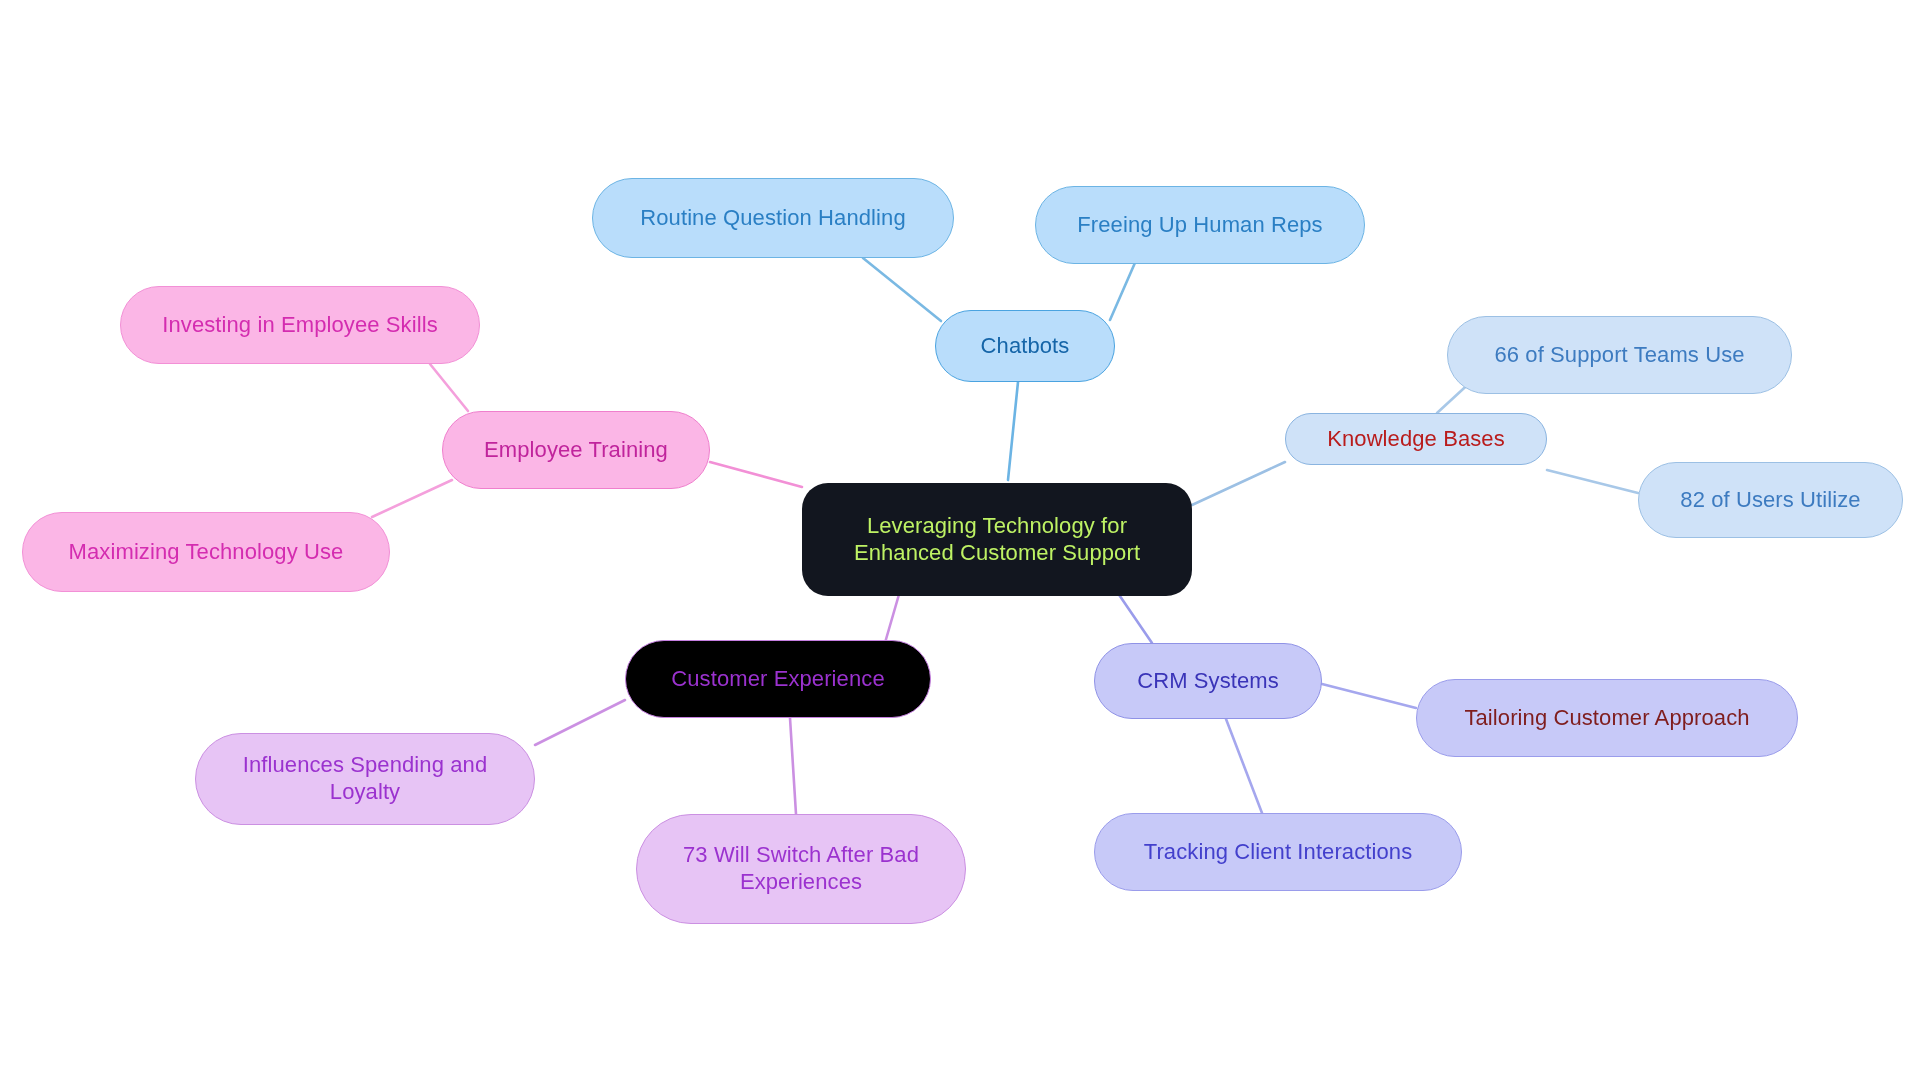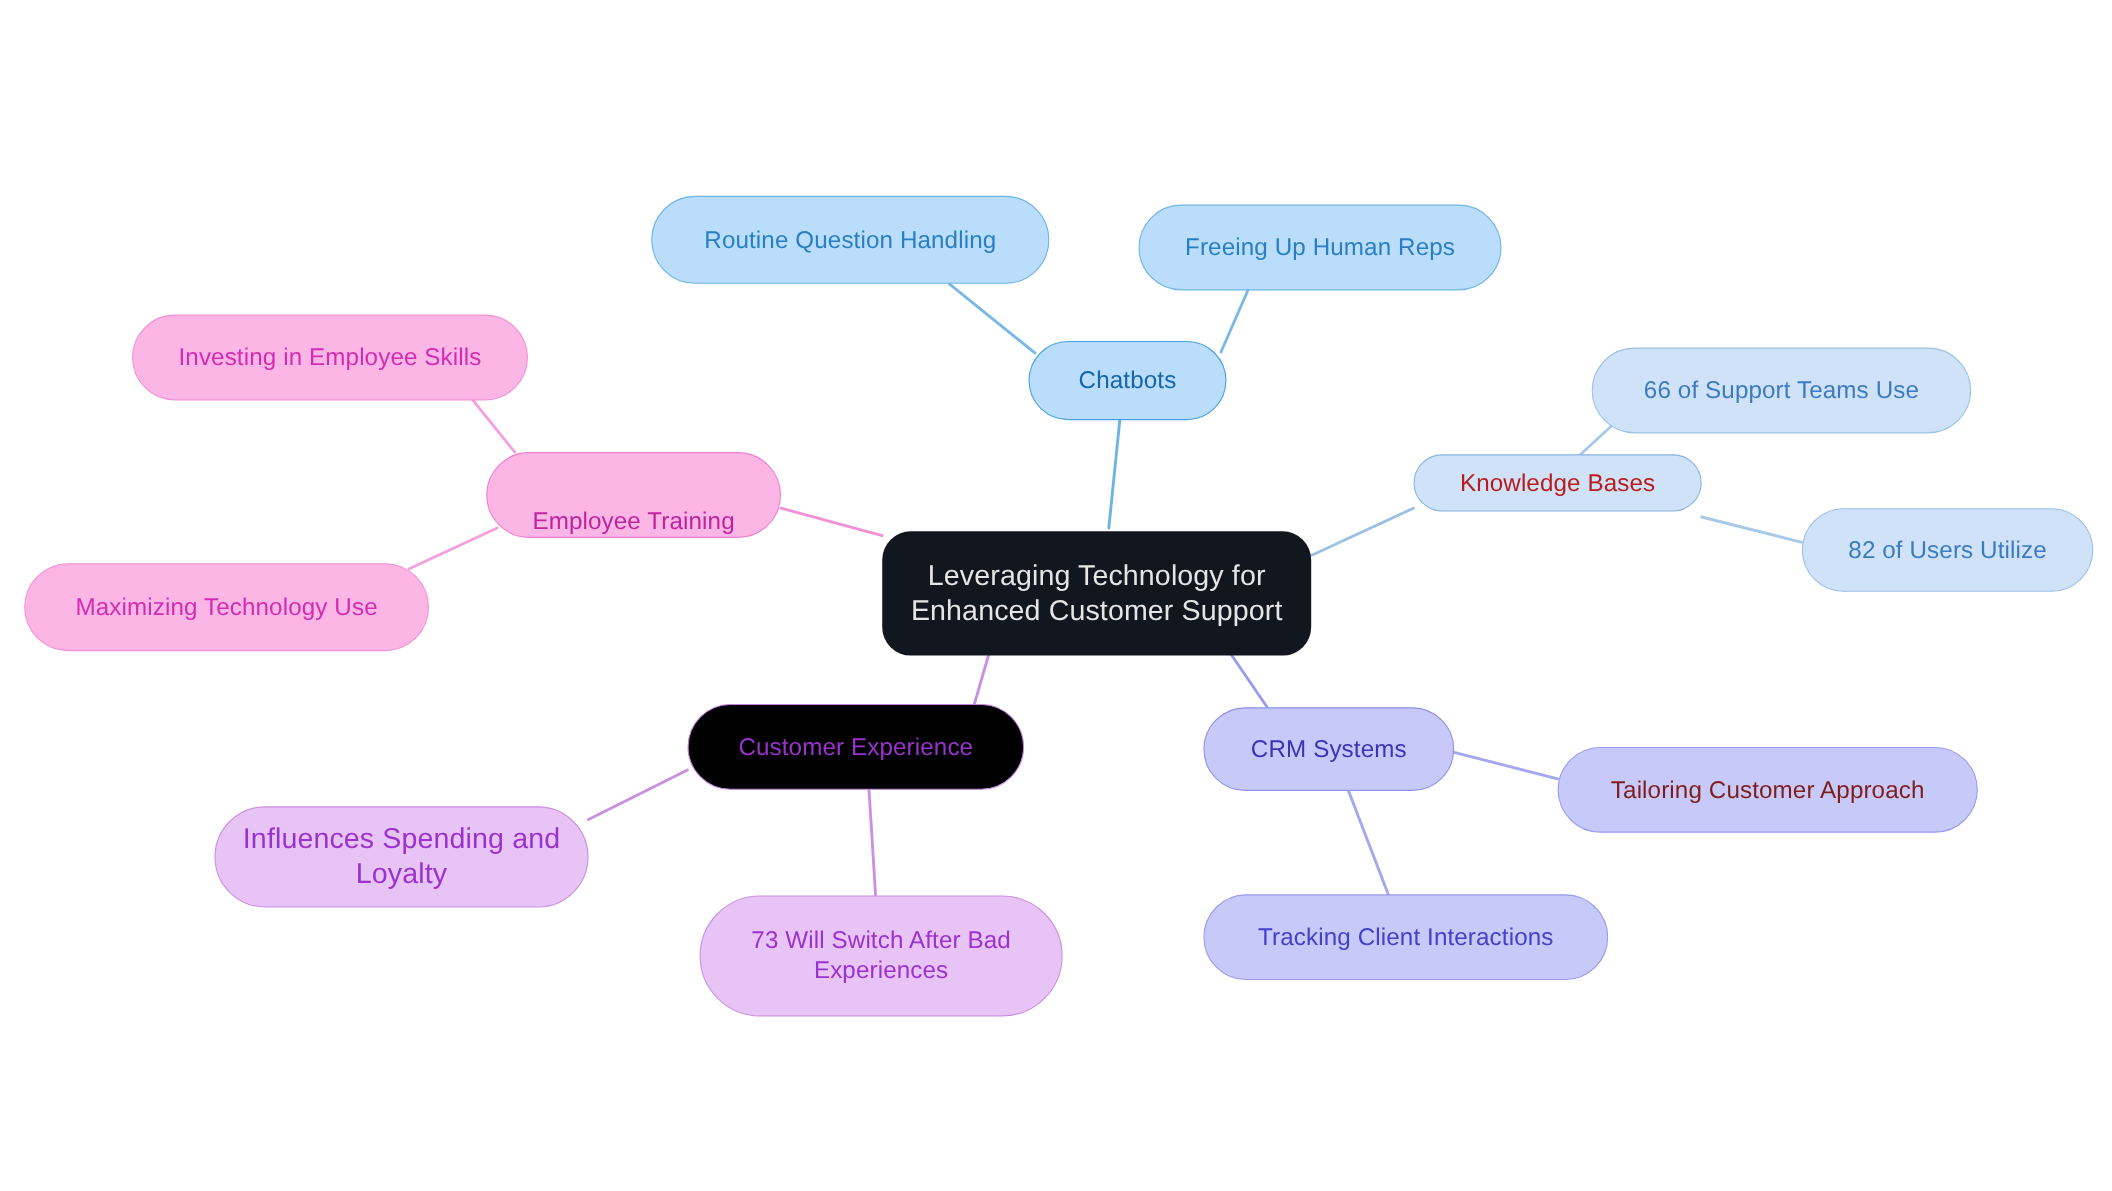--- a/index.html
+++ b/index.html
@@ -64,33 +64,33 @@
       <line x1="1322" y1="684" x2="1416" y2="708" stroke="#a5a7ee" stroke-width="2.6" stroke-linecap="round"></line>
       <line x1="1226" y1="719" x2="1262" y2="813" stroke="#a5a7ee" stroke-width="2.6" stroke-linecap="round"></line>
       <line x1="900" y1="591" x2="880" y2="660" stroke="#cb90e2" stroke-width="2.6" stroke-linecap="round"></line>
       <line x1="625" y1="700" x2="535" y2="745" stroke="#cb90e2" stroke-width="2.6" stroke-linecap="round"></line>
       <line x1="790" y1="718" x2="796" y2="814" stroke="#cb90e2" stroke-width="2.6" stroke-linecap="round"></line>
       <line x1="802" y1="487" x2="710" y2="462" stroke="#f290d6" stroke-width="2.6" stroke-linecap="round"></line>
       <line x1="468" y1="411" x2="430" y2="364" stroke="#f4a0dc" stroke-width="2.6" stroke-linecap="round"></line>
       <line x1="452" y1="480" x2="372" y2="517" stroke="#f4a0dc" stroke-width="2.6" stroke-linecap="round"></line>
     </svg>
   <div id="node-layer">
-      <div class="node root" style="left: 802px; top: 483px; width: 390px; height: 113px; background: rgb(18, 22, 31); border-color: rgb(18, 22, 31); color: #e5e5e5; font-size: 26px;"><span class="node-label">Leveraging Technology for
+      <div class="node root" style="left: 802px; top: 483px; width: 390px; height: 113px; background: rgb(18, 22, 31); border-color: rgb(18, 22, 31); color: #bef264; font-size: 22px;"><span class="node-label">Leveraging Technology for
 Enhanced Customer Support</span></div>
       <div class="node" style="left: 935px; top: 310px; width: 180px; height: 72px; background: rgb(185, 221, 251); border-color: rgb(74, 163, 224); color: rgb(21, 101, 168); font-size: 22px;"><span class="node-label">Chatbots</span></div>
       <div class="node" style="left: 592px; top: 178px; width: 362px; height: 80px; background: rgb(185, 221, 251); border-color: rgb(108, 180, 228); color: rgb(42, 127, 196); font-size: 22px;"><span class="node-label">Routine Question Handling</span></div>
       <div class="node" style="left: 1035px; top: 155px; width: 330px; height: 78px; background: rgb(185, 221, 251); border-color: rgb(108, 180, 228); color: rgb(42, 127, 196); font-size: 22px; margin-top: 31px;"><span class="node-label">Freeing Up Human Reps</span></div>
       <div class="node" style="left: 1285px; top: 413px; width: 262px; height: 52px; background: rgb(207, 226, 248); border-color: rgb(138, 180, 224); color: #b91c1c; font-size: 22px;"><span class="node-label">Knowledge Bases</span></div>
       <div class="node" style="left: 1447px; top: 277px; width: 345px; height: 78px; background: rgb(207, 226, 248); border-color: rgb(156, 192, 228); color: rgb(61, 123, 192); font-size: 22px; margin-top: 39px;"><span class="node-label">66 of Support Teams Use</span></div>
       <div class="node" style="left: 1638px; top: 462px; width: 265px; height: 76px; background: rgb(207, 226, 248); border-color: rgb(156, 192, 228); color: rgb(61, 123, 192); font-size: 22px;"><span class="node-label">82 of Users Utilize</span></div>
       <div class="node" style="left: 1094px; top: 643px; width: 228px; height: 76px; background: rgb(199, 201, 248); border-color: rgb(143, 146, 230); color: rgb(58, 52, 184); font-size: 22px;"><span class="node-label">CRM Systems</span></div>
       <div class="node" style="left: 1416px; top: 679px; width: 382px; height: 78px; background: rgb(199, 201, 248); border-color: rgb(154, 156, 235); color: #7f1d1d; font-size: 22px;"><span class="node-label">Tailoring Customer Approach</span></div>
       <div class="node" style="left: 1094px; top: 813px; width: 368px; height: 78px; background: rgb(199, 201, 248); border-color: rgb(154, 156, 235); color: rgb(67, 64, 204); font-size: 22px;"><span class="node-label">Tracking Client Interactions</span></div>
       <div class="node" style="left: 625px; top: 640px; width: 306px; height: 78px; background: #000000; border-color: rgb(197, 127, 224); color: rgb(155, 50, 207); font-size: 22px;"><span class="node-label">Customer Experience</span></div>
-      <div class="node" style="left: 195px; top: 733px; width: 340px; height: 92px; background: rgb(231, 196, 245); border-color: rgb(203, 144, 226); color: rgb(155, 50, 207); font-size: 26px;"><span class="node-label">Influences Spending and
+      <div class="node" style="left: 195px; top: 733px; width: 340px; height: 92px; background: rgb(231, 196, 245); border-color: rgb(203, 144, 226); color: rgb(155, 50, 207); font-size: 22px;"><span class="node-label">Influences Spending and
 Loyalty</span></div>
       <div class="node" style="left: 636px; top: 814px; width: 330px; height: 110px; background: rgb(231, 196, 245); border-color: rgb(203, 144, 226); color: rgb(155, 50, 207); font-size: 22px;"><span class="node-label">73 Will Switch After Bad
 Experiences</span></div>
-      <div class="node" style="left: 442px; top: 411px; width: 268px; height: 78px; background: rgb(251, 182, 230); border-color: rgb(239, 127, 205); color: rgb(192, 36, 156); font-size: 22px; align-items: flex-end;"><span class="node-label">Employee Training</span></div>
+      <div class="node" style="left: 442px; top: 411px; width: 268px; height: 78px; background: rgb(251, 182, 230); border-color: rgb(239, 127, 205); color: rgb(192, 36, 156); font-size: 22px;"><span class="node-label">Employee Training</span></div>
       <div class="node" style="left: 120px; top: 286px; width: 360px; height: 78px; background: rgb(251, 182, 230); border-color: rgb(242, 144, 214); color: rgb(212, 44, 176); font-size: 22px;"><span class="node-label">Investing in Employee Skills</span></div>
       <div class="node" style="left: 22px; top: 512px; width: 368px; height: 80px; background: rgb(251, 182, 230); border-color: rgb(242, 144, 214); color: rgb(212, 44, 176); font-size: 22px;"><span class="node-label">Maximizing Technology Use</span></div>
     </div>
 </div>
 
 </body></html>

